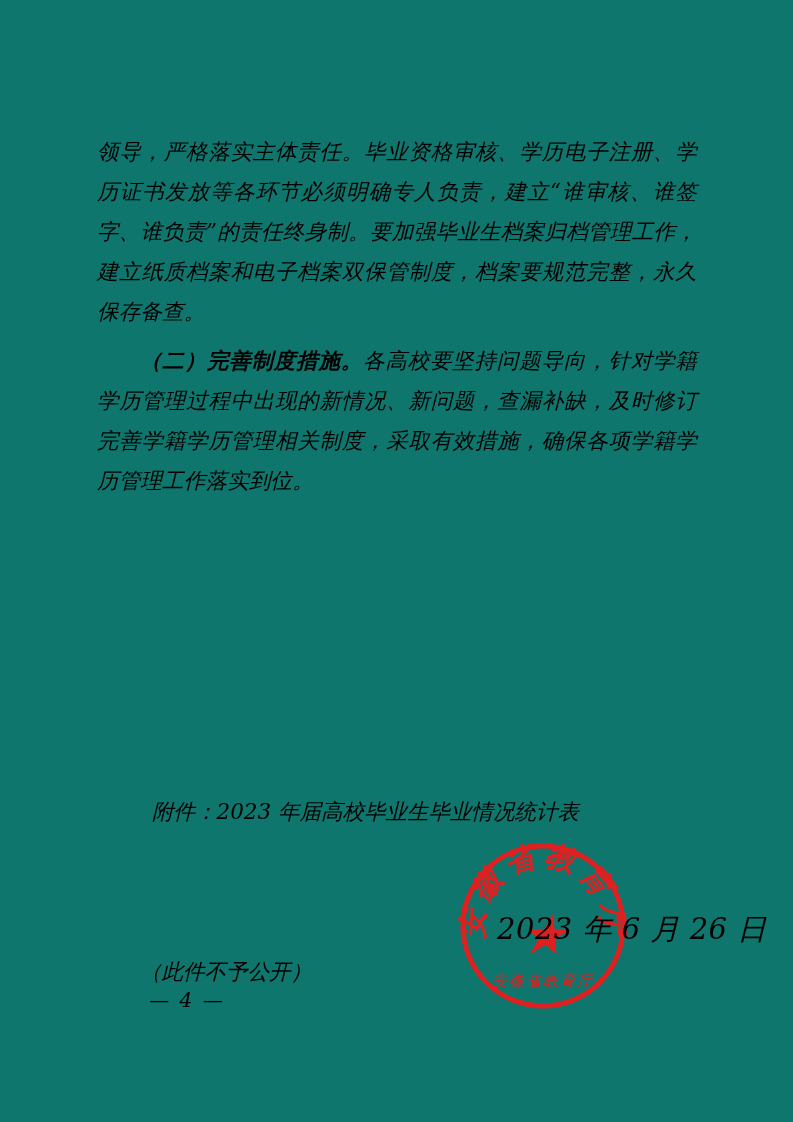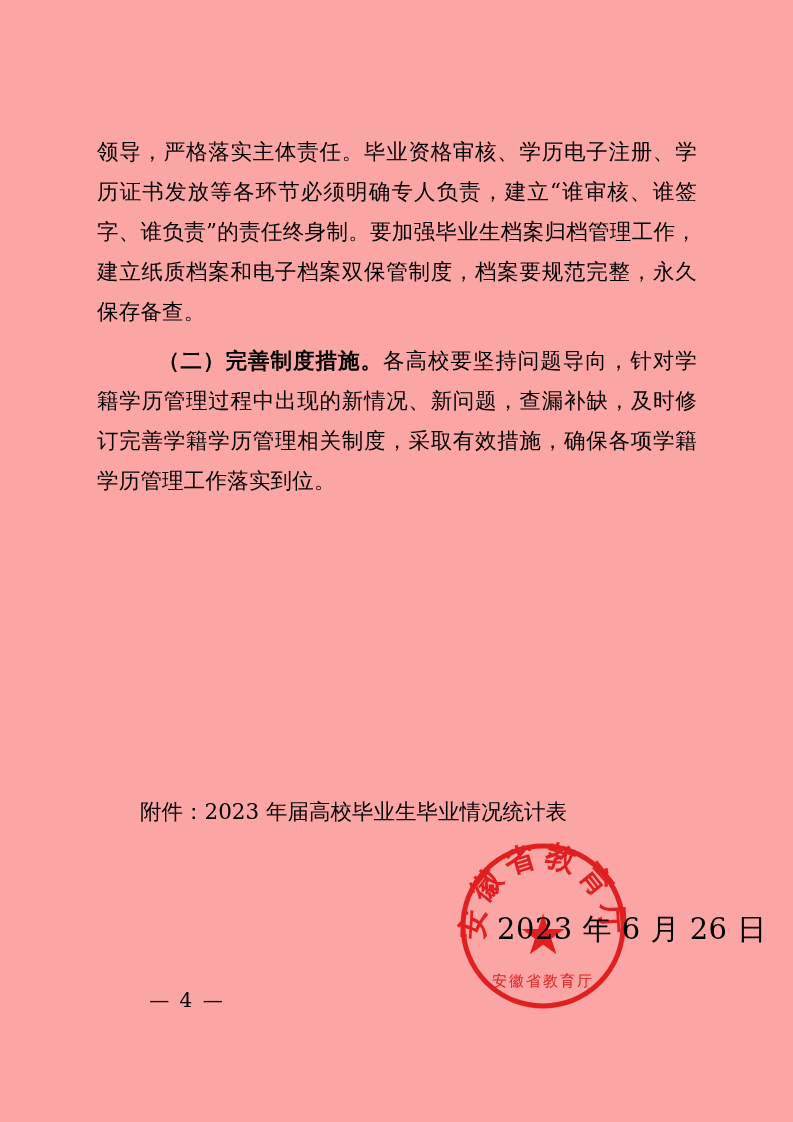--- a/index.html
+++ b/index.html
@@ -13,21 +13,22 @@
     position: relative;
     font-family: "DejaVu Serif", "Liberation Serif", serif;
     color: #000000;
     overflow: hidden;
   }
   .page {
     position: absolute;
     left: 0; top: 0;
     width: 793px;
     height: 1122px;
-    background: #fca5a5;
+    background: #0f766e;
+    font-style: italic;
   }
   .doc-body {
     position: absolute;
     left: 97px;
     top: 132px;
     width: 600px;
   }
   p.para {
     margin: 0 0 2px 0;
     font-size: 21.5px;
@@ -38,27 +39,26 @@
     font-family: "DejaVu Serif", "Liberation Serif", serif;
   }
   p.indent {
     text-indent: 43px;
   }
   .gap-small { height: 7px; }
   .gap-mid { height: 14px; }
 
   .bold-head {
     font-weight: bold;
-    margin-left: 18px;
   }
 
   
   .attach-line {
     position: absolute;
-    left: 140px;
+    left: 152px;
     top: 795px;
     font-size: 21.5px;
     line-height: 34px;
     white-space: nowrap;
   }
 
   
   .date-line {
     position: absolute;
     left: 462px;
@@ -132,16 +132,17 @@
       <text font-family="DejaVu Serif, Liberation Serif, serif" font-size="30" font-weight="bold" fill="#e02020" letter-spacing="6">
         <textPath href="#sealArc" startOffset="50%" text-anchor="middle">安徽省教育厅</textPath>
       </text>
       <text x="88" y="116" font-family="DejaVu Serif, Liberation Serif, serif" font-size="56" fill="#e02020" text-anchor="middle">★</text>
       <text x="88" y="148" font-family="DejaVu Serif, Liberation Serif, serif" font-size="15" fill="#e02020" text-anchor="middle" letter-spacing="2">安徽省教育厅</text>
     </svg>
   </div>
 
   <div class="date-line">2023 年 6 月 26 日</div>
 
+  <div class="note-line">（此件不予公开）</div>
 
   <div class="page-number">— 4 —</div>
 
 </div>
 
 </body></html>

